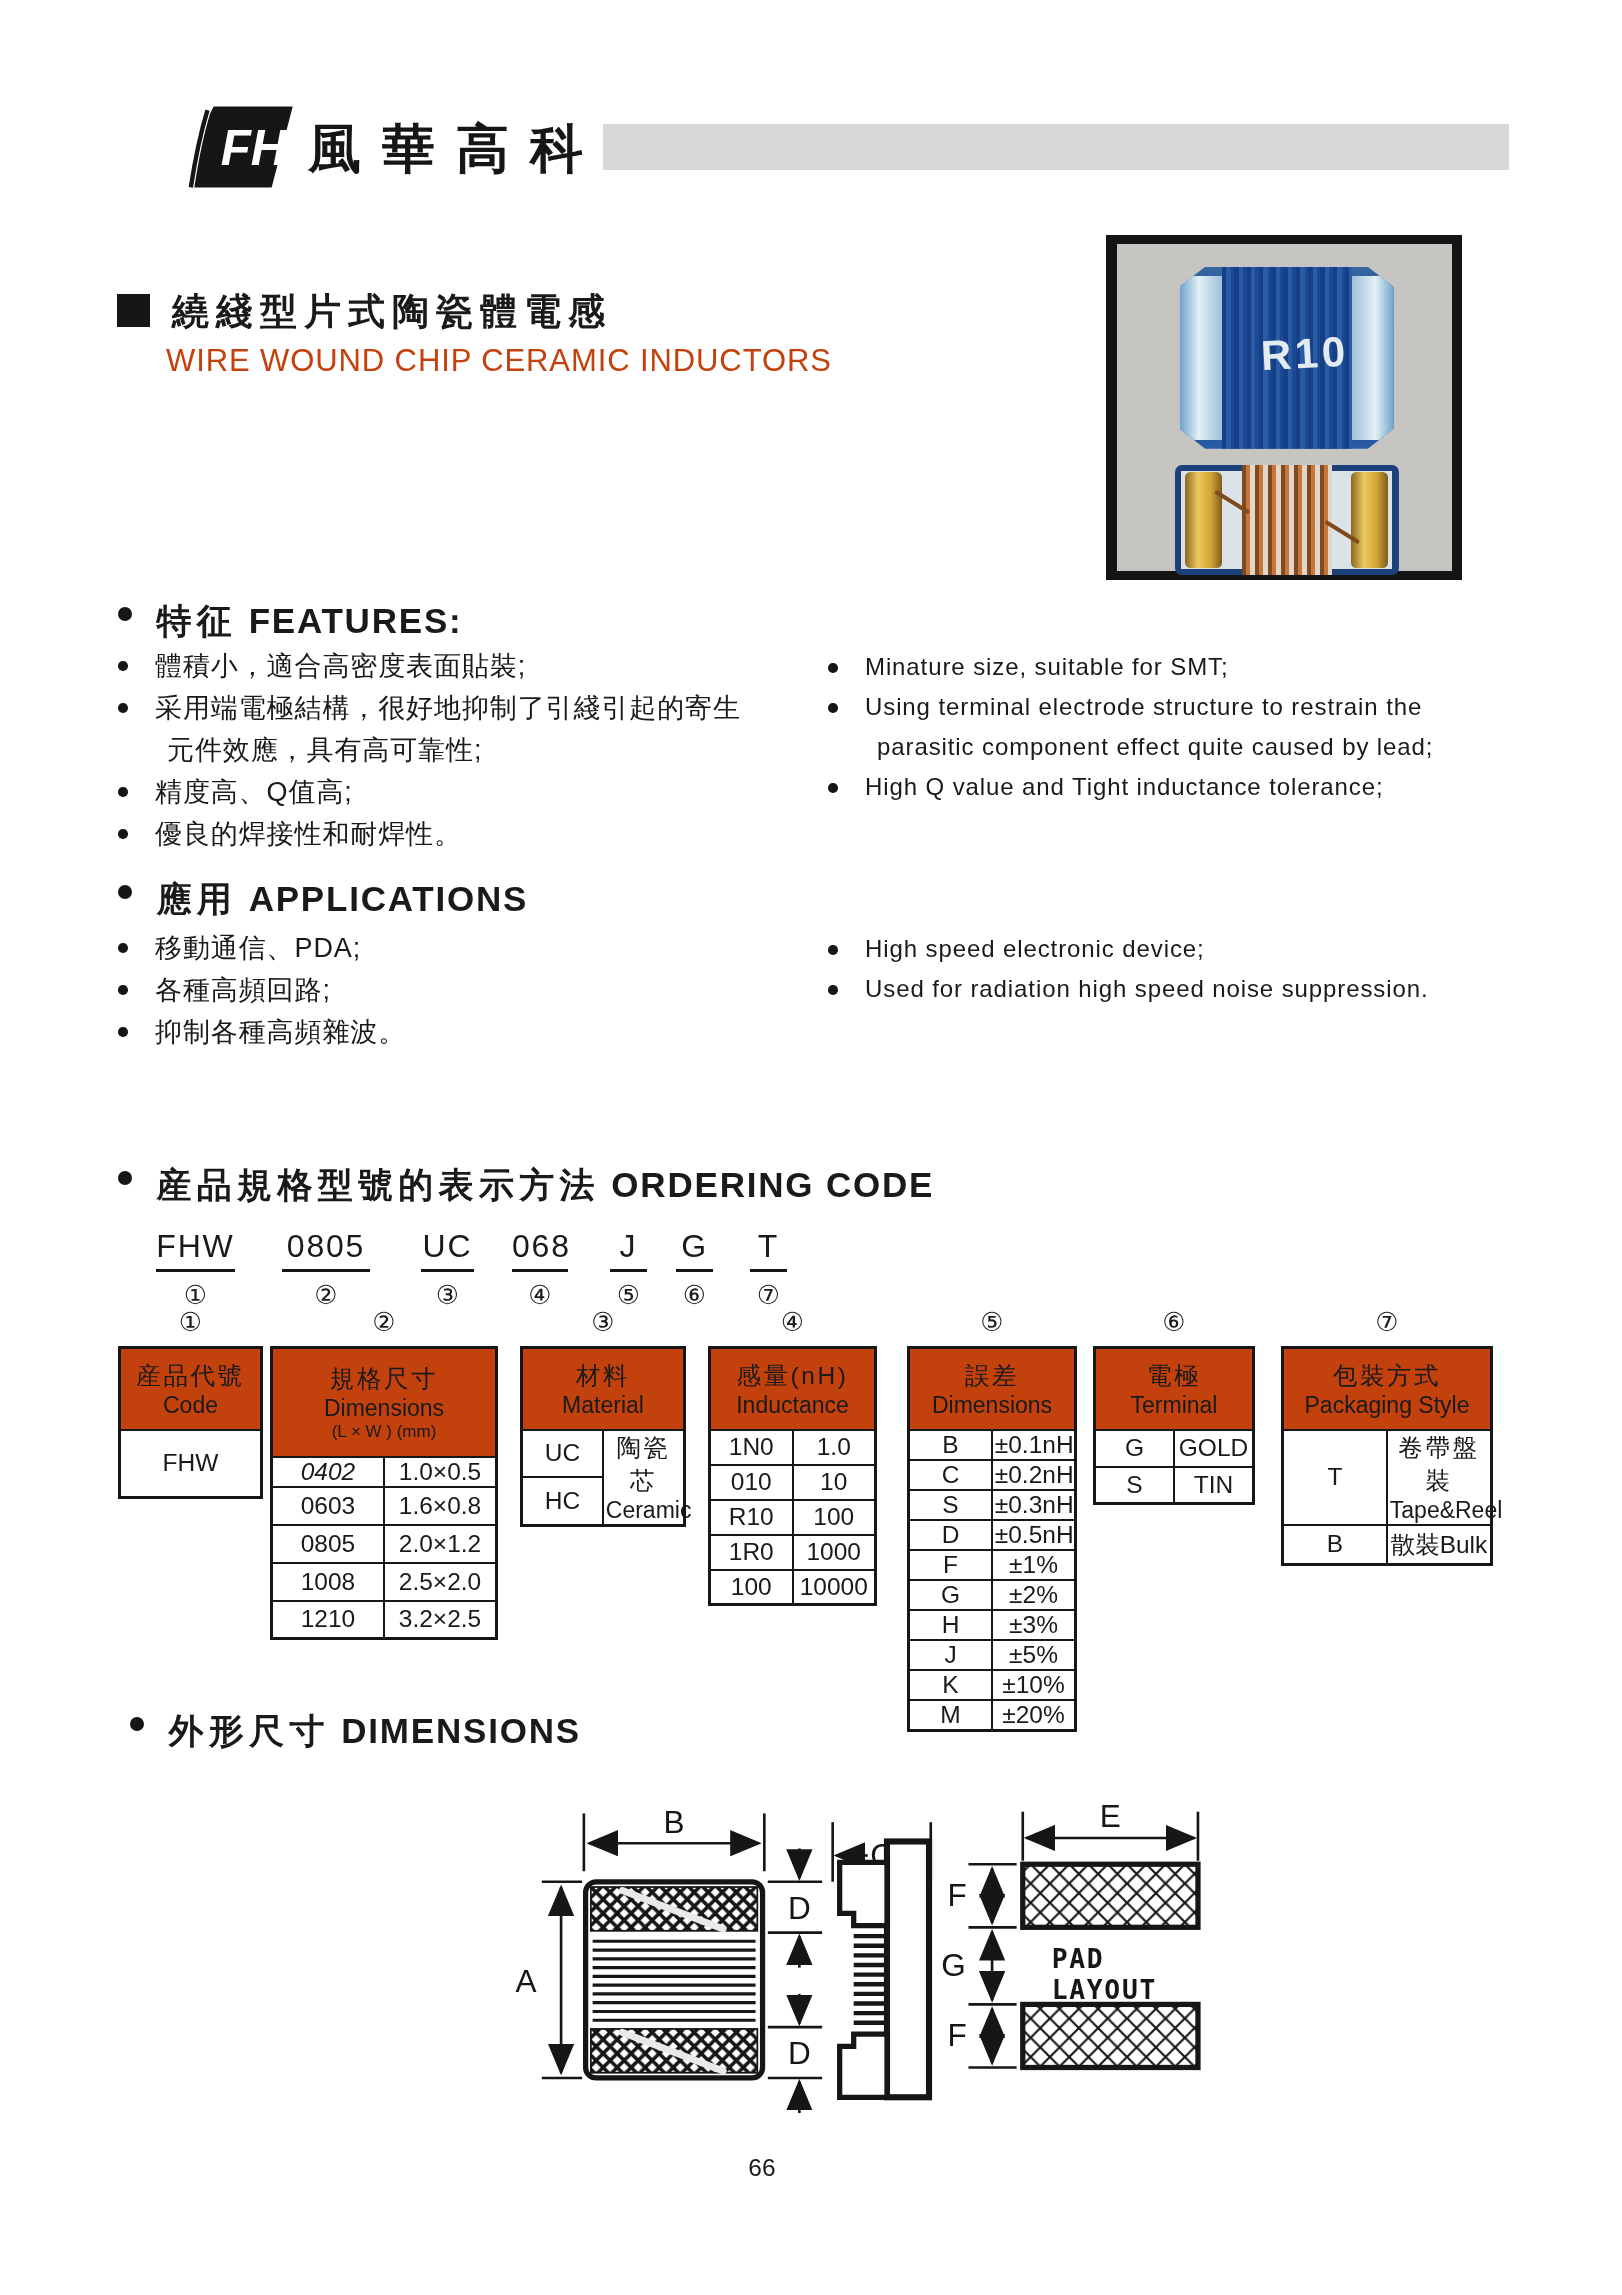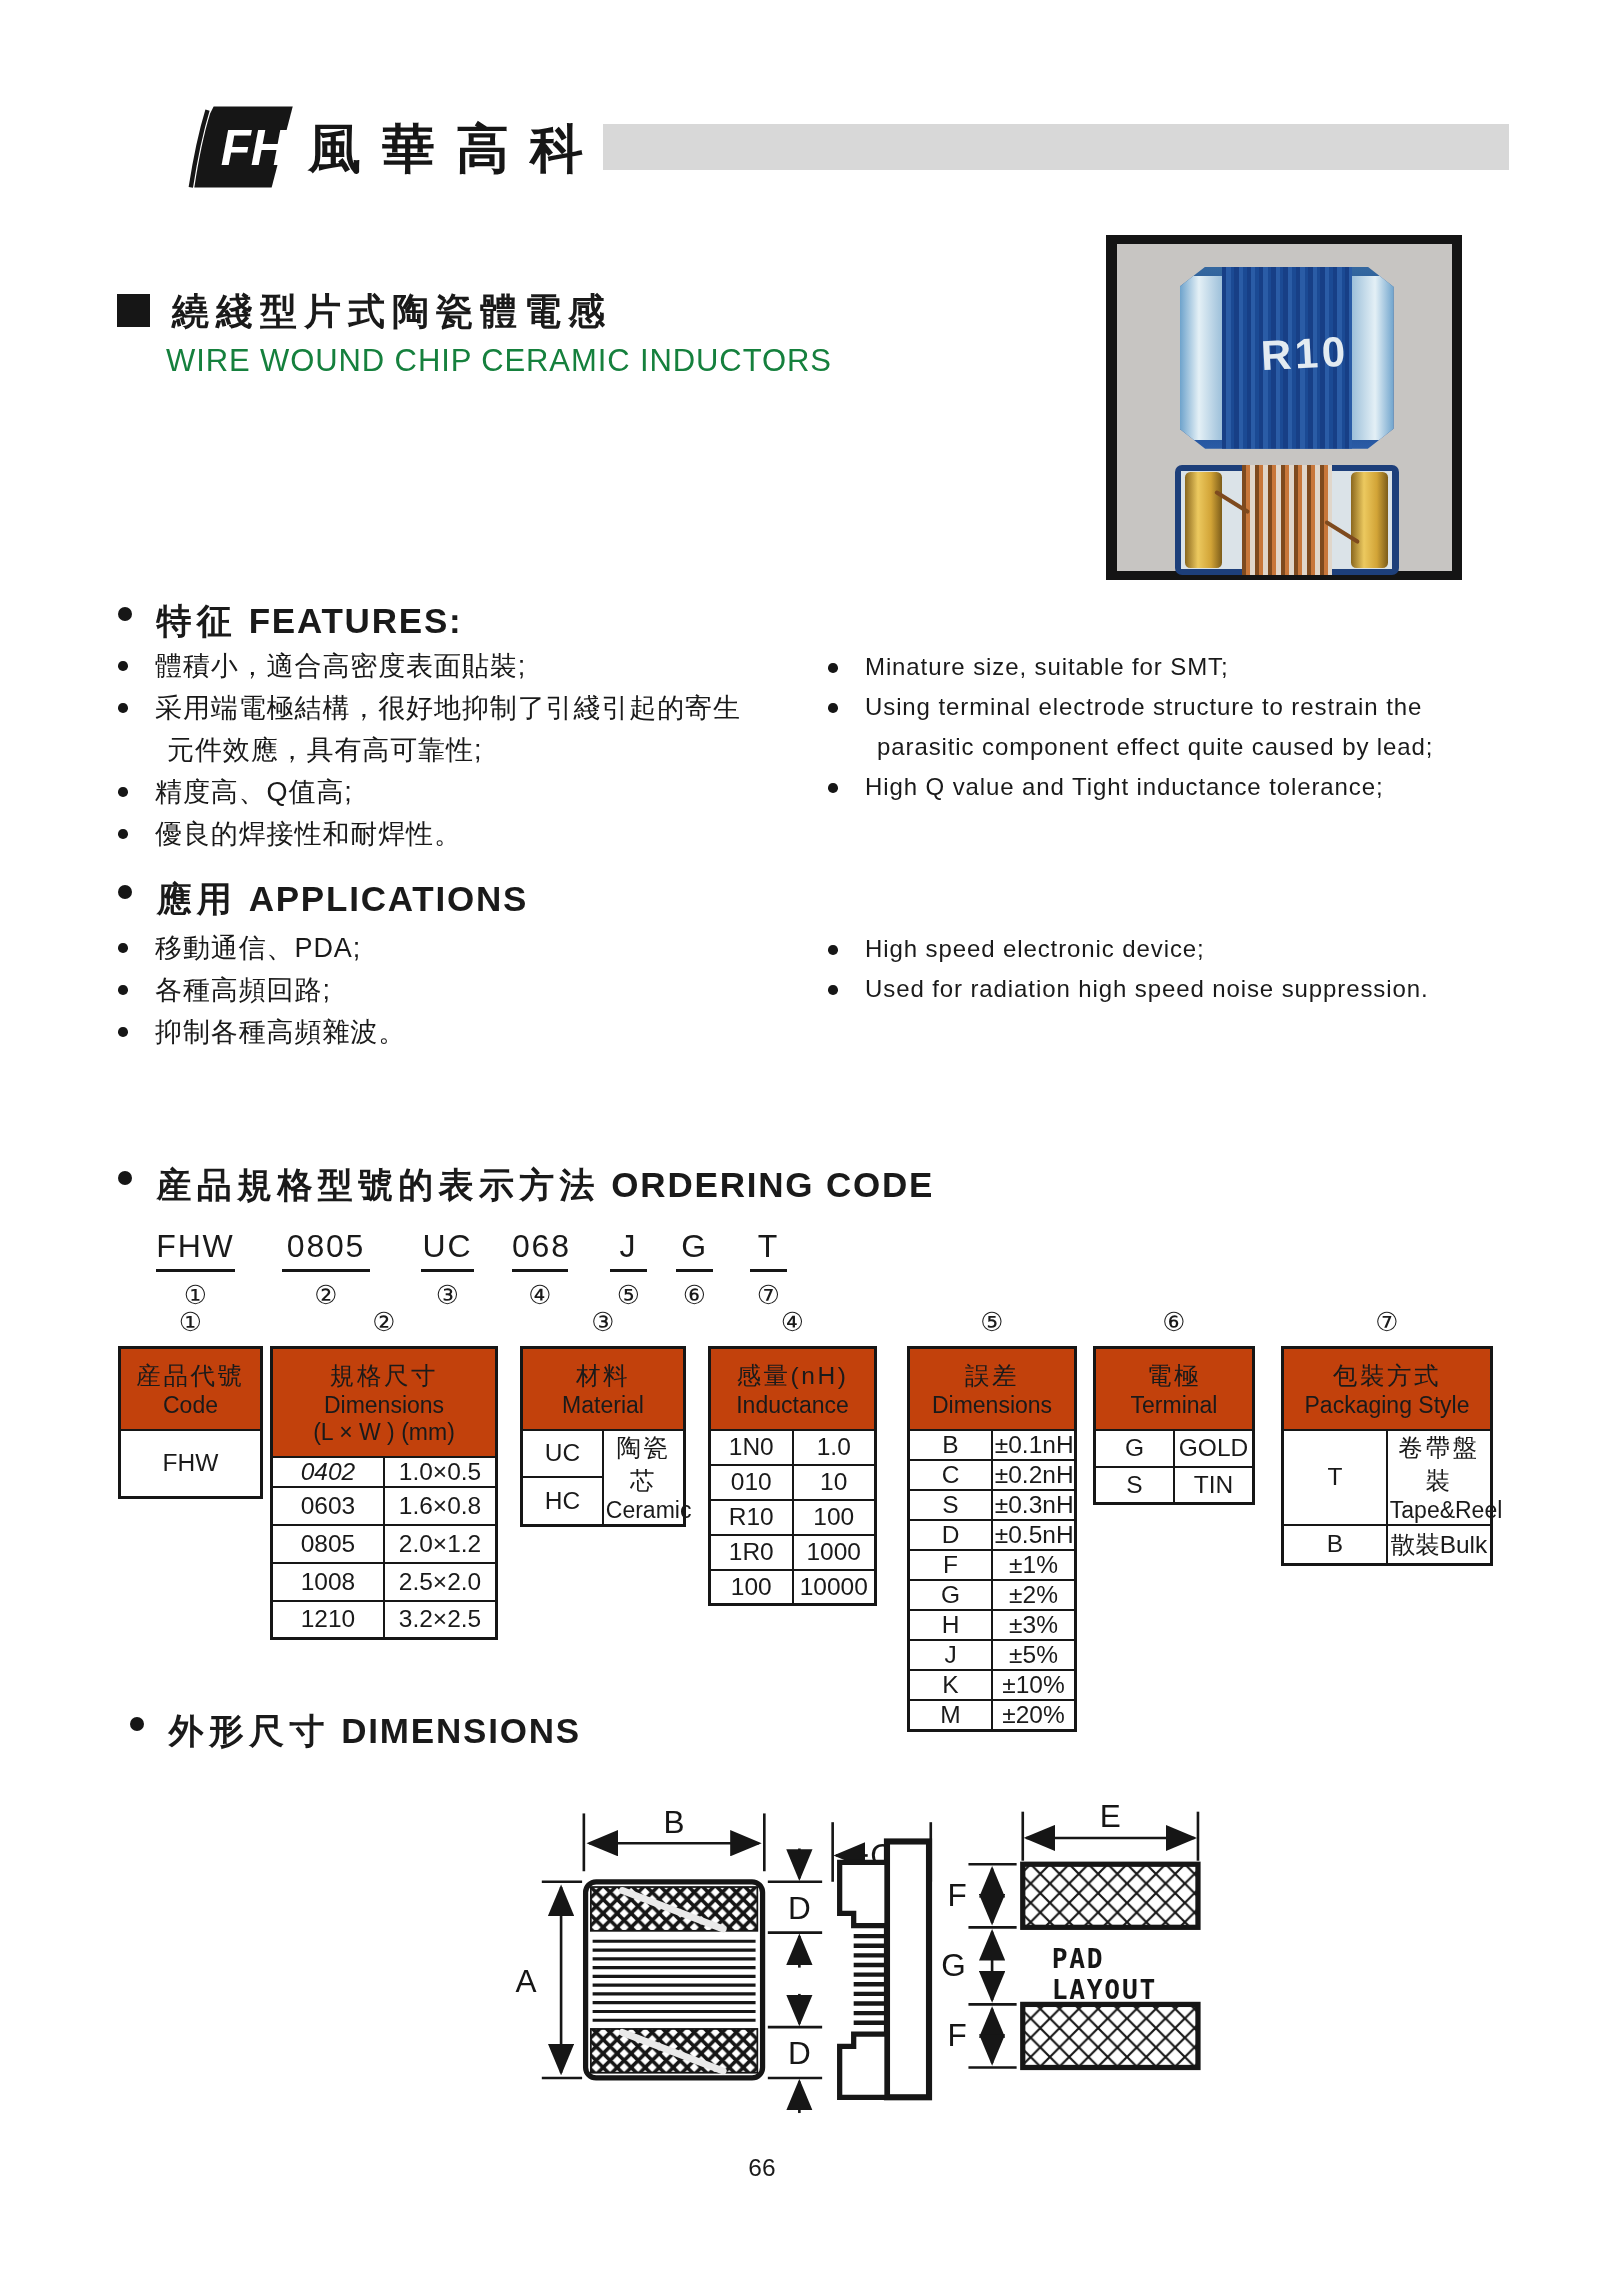--- a/index.html
+++ b/index.html
@@ -7,21 +7,21 @@
   .page { position:relative; width:1623px; height:2295px; background:#fff; overflow:hidden; }
 
   
   .logo-mark { position:absolute; left:175px; top:103px; width:123px; height:88px; }
   .company-name { position:absolute; left:308px; top:114px; font-size:53px; font-weight:bold; letter-spacing:21px; color:#161616; }
   .header-bar { position:absolute; left:603px; top:124px; width:906px; height:46px; background:#d8d8d8; }
 
   
   .title-square { position:absolute; left:117px; top:294px; width:33px; height:33px; background:#161616; }
   .title-zh { position:absolute; left:172px; top:287px; font-size:37px; font-weight:600; letter-spacing:7px; }
-  .title-en { position:absolute; left:166px; top:343px; font-size:31px; letter-spacing:0.9px; color:#15803d; }
+  .title-en { position:absolute; left:166px; top:343px; font-size:31px; letter-spacing:0.9px; color:#c2410c; }
 
   
   .photo { position:absolute; left:1106px; top:235px; width:356px; height:345px; background:#141414; }
   .photo-inner { position:absolute; left:10.5px; top:8.8px; right:10.5px; bottom:8.8px; background:#c7c5c2; }
   .chip-top { position:absolute; left:63px; top:23px; width:214px; height:182px;
               background:linear-gradient(180deg,#35689f,#1d4f96 30%,#173f86 70%,#2a5ca6);
               clip-path:polygon(12% 0%,88% 0%,100% 11%,100% 89%,88% 100%,12% 100%,0% 89%,0% 11%); }
   .chip-top .cap-l { position:absolute; left:0; top:8.8px; bottom:8.8px; width:42px;
               background:linear-gradient(90deg,#6ea3cc,#e4f0f6 45%,#9dc0da); }
   .chip-top .cap-r { position:absolute; right:0; top:8.8px; bottom:8.8px; width:42px;
@@ -63,21 +63,21 @@
 
   
   .tbl { position:absolute; }
   .tnum { position:absolute; top:-39px; left:50%; transform:translateX(-50%); font-size:26px; }
   table.t { border-collapse:collapse; width:100%; table-layout:fixed; }
   table.t td { border:2.2px solid #161616; text-align:center; vertical-align:middle; font-size:24.5px; padding:0 1.8px; }
   table.t { border:3.5px solid #161616; }
   td.th { background:#c2410c; }
   .t .zh { font-size:24.5px; letter-spacing:2.6px; }
   .t .en { font-size:23px; letter-spacing:0; }
-  .t .unit { font-size:23px; }
+  .t .unit { font-size:17px; }
   .t-small td { font-size:21px; }
 
   
   .dims-svg { position:absolute; left:491px; top:1787px; }
   .dims-svg text { font-family:"Liberation Sans","DejaVu Sans",sans-serif; font-size:36px; fill:#161616; }
   .dims-svg text.pad { font-family:"DejaVu Sans Mono",monospace; font-size:30px; font-weight:600; letter-spacing:2px; }
 
   .page-num { position:absolute; left:727px; top:2154px; width:70px; text-align:center; font-size:24.5px; }
 </style>
 </head>

